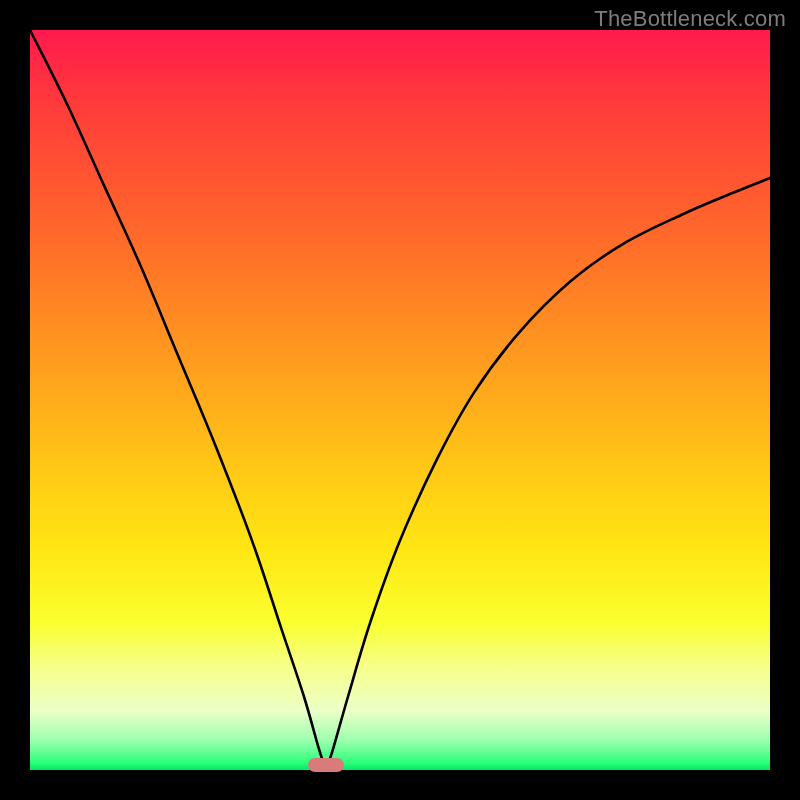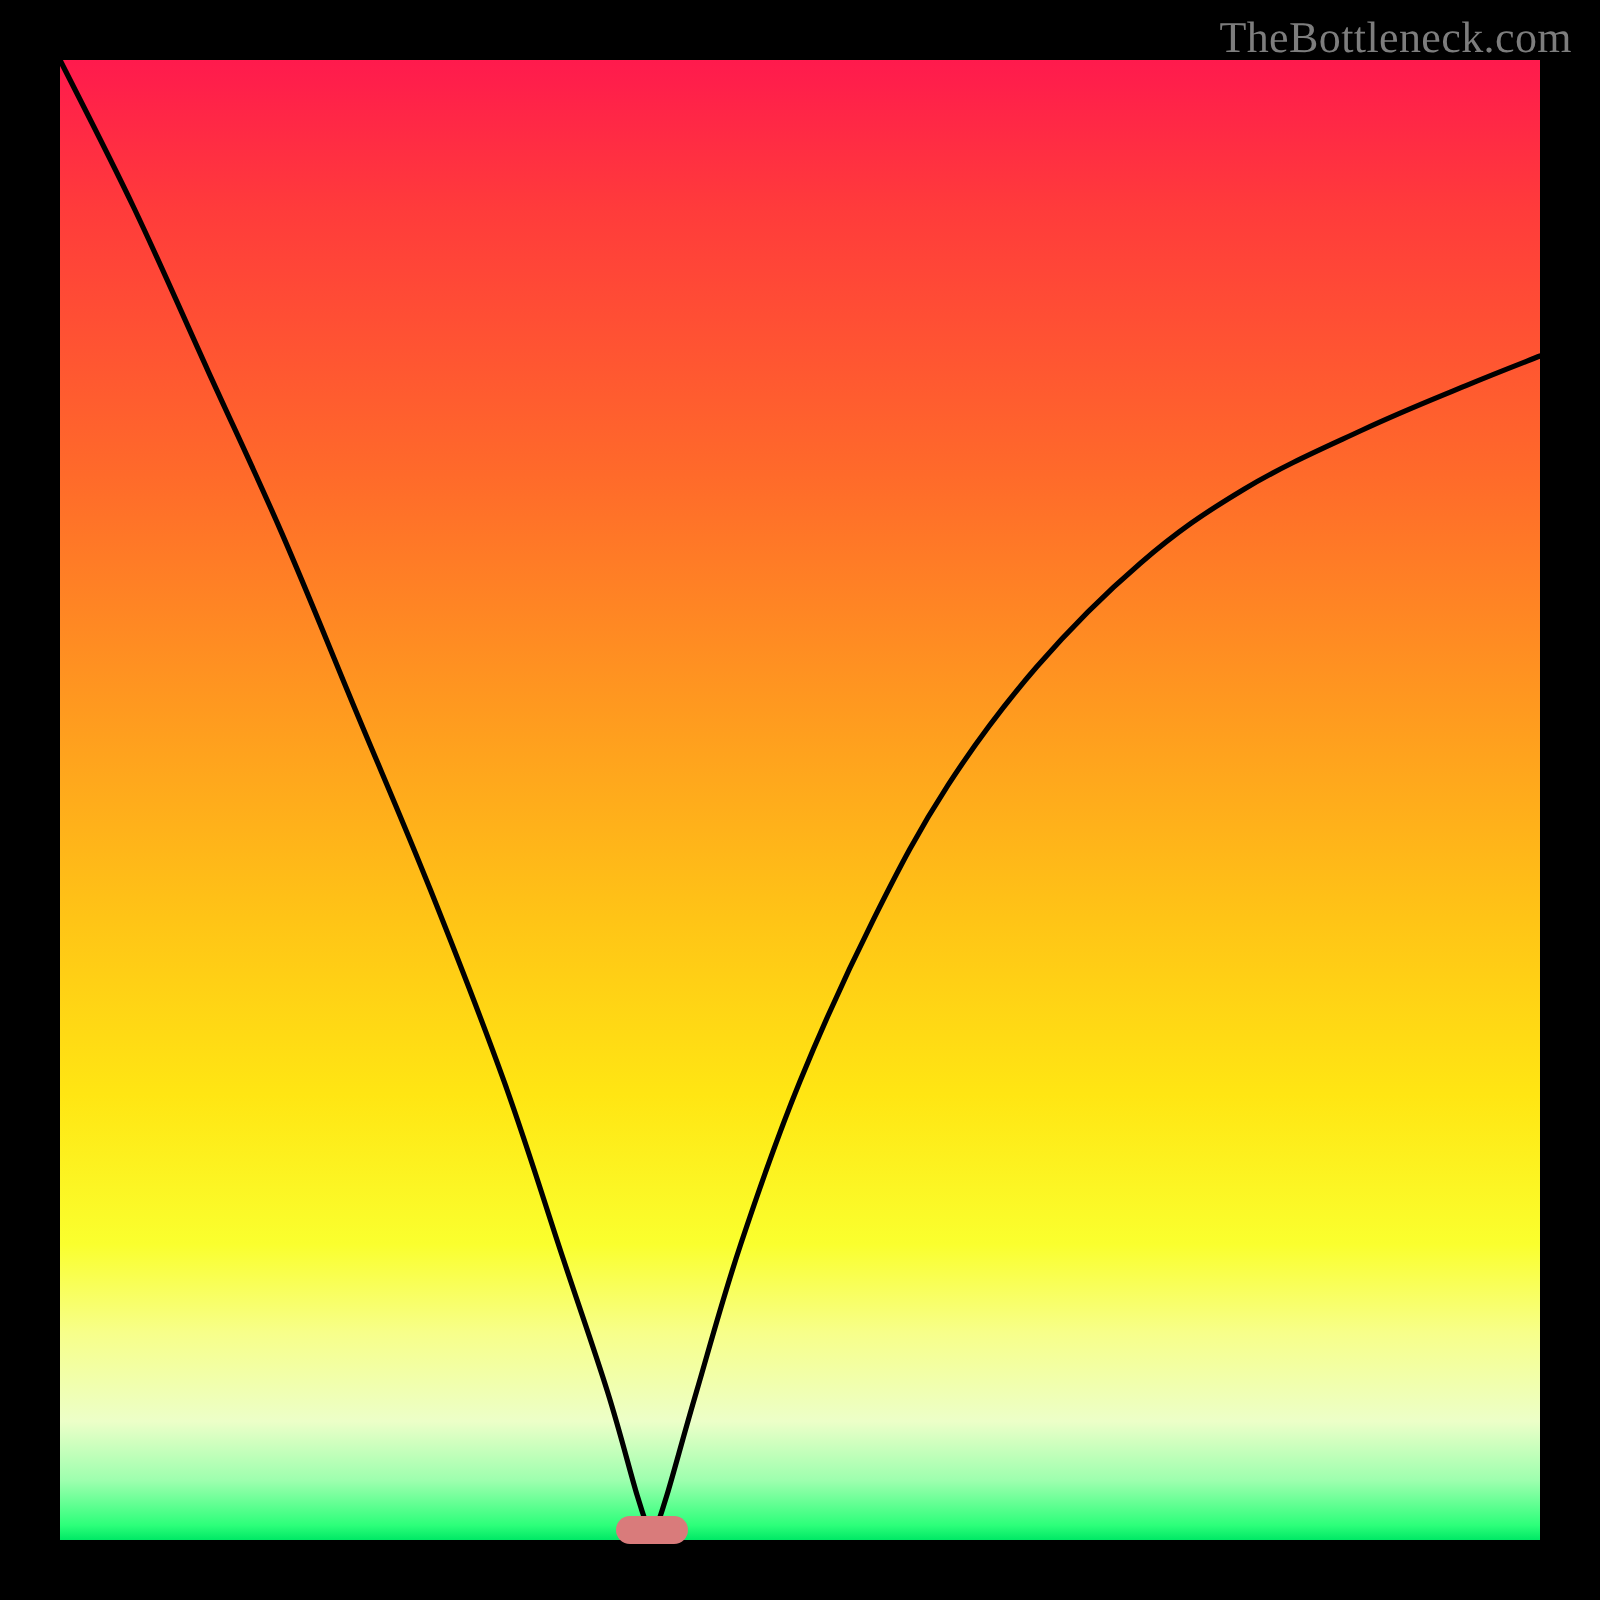--- a/index.html
+++ b/index.html
@@ -9,21 +9,20 @@
     height: 800px;
     overflow: hidden;
     background: #000;
     font-family: Arial, Helvetica, sans-serif;
   }
   .frame {
     position: relative;
     width: 800px;
     height: 800px;
     background: #000;
-    font-family: Liberation Serif, serif;
   }
   .plot {
     position: absolute;
     left: 30px;
     top: 30px;
     width: 740px;
     height: 740px;
     
     background: linear-gradient(
       to bottom,

